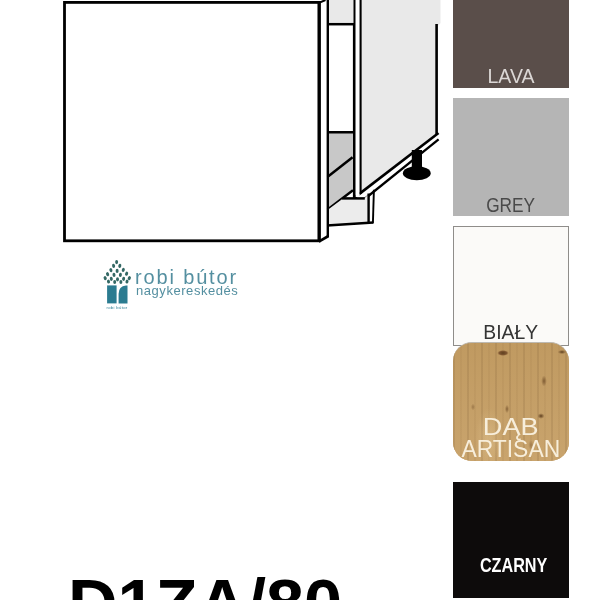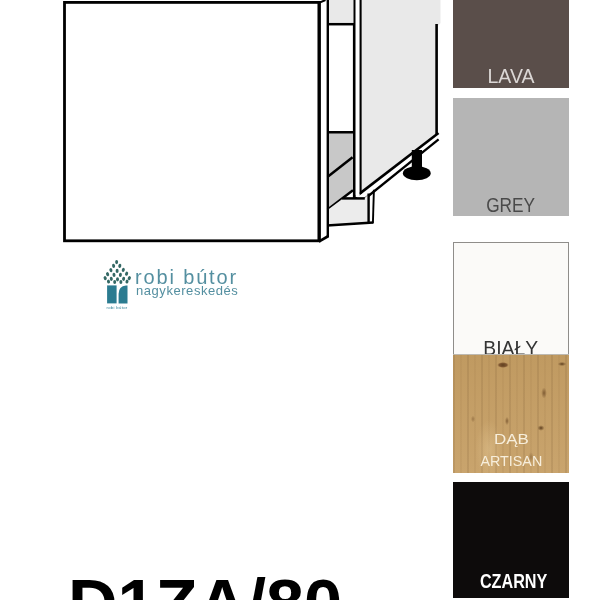--- a/index.html
+++ b/index.html
@@ -104,38 +104,38 @@
 </svg>
 
 <div class="sw" style="top:-33px;height:120.5px;background:#5a4e4a;color:#dbd7d5;font-size:19.5px;">
   <div class="swlabel" style="margin-bottom:1.4px;"><span style="display:inline-block;transform:scaleX(1)">LAVA</span></div>
 </div>
 
 <div class="sw" style="top:97.5px;height:118px;background:#b5b5b5;color:#4a4a4a;font-size:19.5px;">
   <div class="swlabel" style="margin-bottom:0;"><span style="display:inline-block;transform:scaleX(.885)">GREY</span></div>
 </div>
 
-<div class="sw" style="top:225.5px;height:118px;width:114px;background:#fbfaf8;border:1px solid #8f8d8a;color:#343434;font-size:19.5px;margin-top:16px;">
+<div class="sw" style="top:225.5px;height:118px;width:114px;background:#fbfaf8;border:1px solid #8f8d8a;color:#343434;font-size:19.5px;">
   <div class="swlabel" style="margin-bottom:1.6px;"><span style="display:inline-block;transform:scaleX(.99)">BIAŁY</span></div>
 </div>
 
-<div class="sw" style="top:354px;height:117.5px;color:#f7eedb;font-size:15px;border-top:1px solid #bdb9b1;
+<div class="sw" style="top:342px;height:117.5px;color:#f7eedb;font-size:24px;border-top:1px solid #bdb9b1;
   background-color:#c39e68;
   background-image:
    radial-gradient(ellipse 8px 4px at 50px 10px, #5f3f1e 0%, #7d5530 45%, rgba(0,0,0,0) 72%),
    radial-gradient(ellipse 6px 3px at 109px 9px, #5f3f1e 0%, rgba(0,0,0,0) 70%),
    radial-gradient(ellipse 4px 8px at 91px 38px, rgba(115,80,42,.85) 0%, rgba(0,0,0,0) 70%),
    radial-gradient(ellipse 3px 6px at 54px 66px, rgba(115,80,42,.8) 0%, rgba(0,0,0,0) 70%),
    radial-gradient(ellipse 5px 4px at 88px 73px, #5f3f1e 0%, rgba(0,0,0,0) 70%),
    radial-gradient(ellipse 3px 5px at 20px 64px, rgba(115,80,42,.5) 0%, rgba(0,0,0,0) 70%),
    radial-gradient(ellipse 4px 7px at 78px 102px, rgba(115,80,42,.45) 0%, rgba(0,0,0,0) 70%),
    radial-gradient(ellipse 18px 40px at 36px 95px, rgba(228,200,150,.45) 0%, rgba(0,0,0,0) 75%),
    repeating-linear-gradient(90deg, rgba(118,86,48,.16) 0 2px, rgba(0,0,0,0) 2px 7px, rgba(155,118,70,.13) 7px 9px, rgba(0,0,0,0) 9px 14px),
-   linear-gradient(180deg, #c09a61, #c9a46d);">
+   linear-gradient(180deg, #c09a61, #c9a46d); border-radius: 19px;">
   <div class="swlabel" style="margin-bottom:1.1px;line-height:21.5px;"><span style="display:inline-block;transform:scaleX(1.13)">DĄB</span><br><span style="display:inline-block;transform:scaleX(.953)">ARTISAN</span></div>
 </div>
 
 <div class="sw" style="top:481.5px;height:116px;background:#0d0b0b;color:#ffffff;font-size:19.5px;font-weight:bold;">
-  <div class="swlabel" style="margin-bottom:6px;"><span style="display:inline-block;transform:scaleX(.83);position:relative;left:2.2px;">CZARNY</span></div>
+  <div class="swlabel" style="margin-bottom:22px;"><span style="display:inline-block;transform:scaleX(.83);position:relative;left:2.2px;">CZARNY</span></div>
 </div>
 
 <div style="position:absolute;left:68px;top:570px;width:420px;height:31.5px;color:#000;
             font-size:68.5px;font-weight:bold;line-height:68.5px;">D1ZA/80</div>
 
 </body></html>

